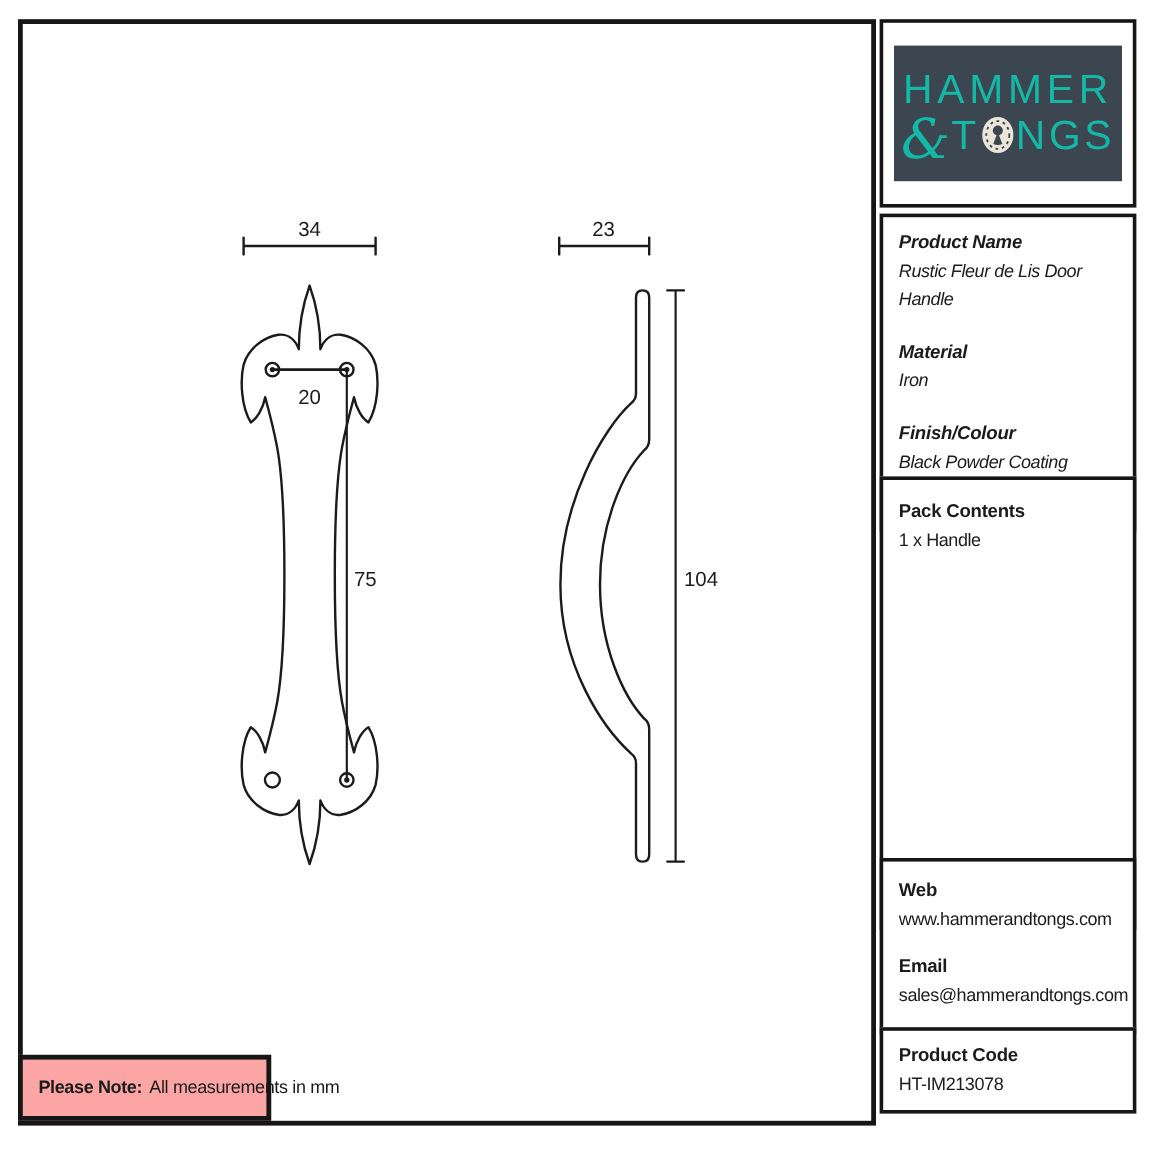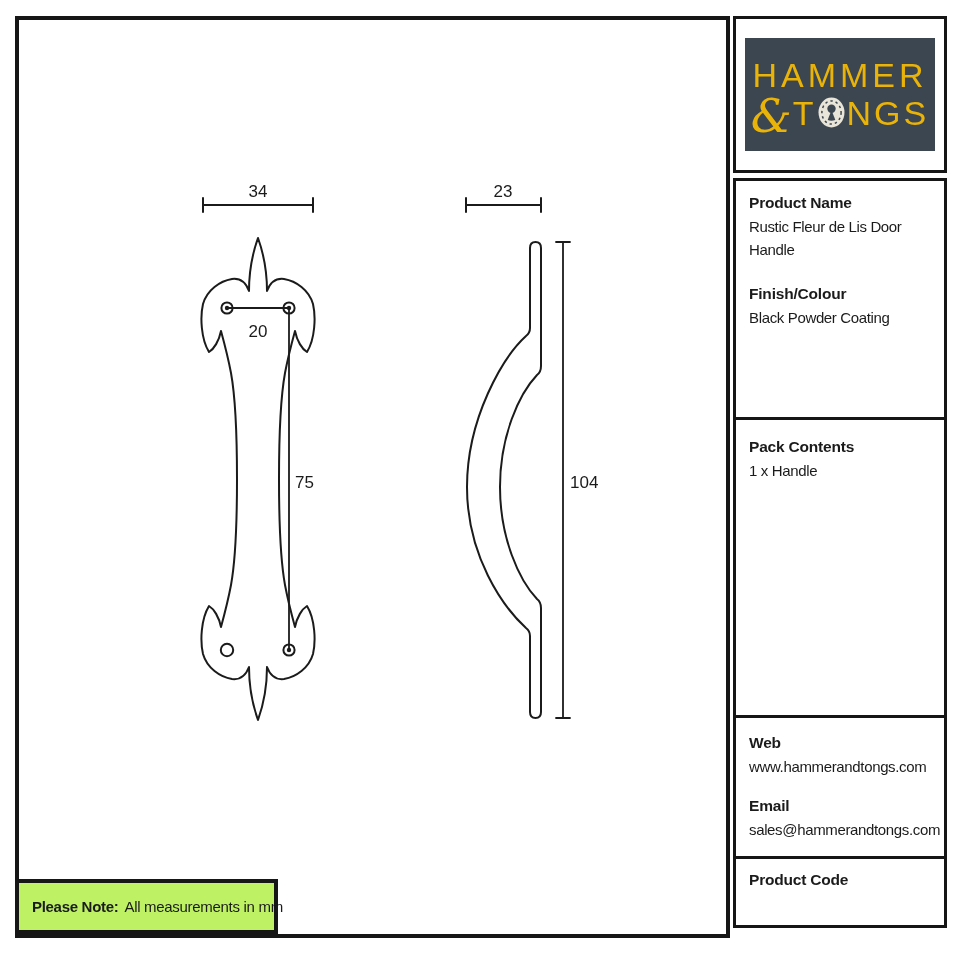--- a/index.html
+++ b/index.html
@@ -11,47 +11,47 @@
 
   
   .main-box {
     position:absolute; left:15px; top:16px; width:715px; height:922px;
     border:4px solid #161616; box-sizing:border-box; background:transparent;
   }
   #drawing { position:absolute; left:0; top:0; }
 
   
   .note-box {
-    position:absolute; left:15px; top:879px; width:263px; height:55px;
-    border:4px solid #161616; box-sizing:border-box; background:#bef264;
+    position:absolute; left:15px; top:879px; width:211px; height:55px;
+    border:4px solid #161616; box-sizing:border-box; background:#fca5a5;
     display:flex; align-items:center; padding-left:13px;
     font-size:15px; letter-spacing:-0.3px; white-space:nowrap;
   }
   .note-label { font-weight:bold; margin-right:6px; }
 
   
   .sbox {
     position:absolute; left:733px; width:214px;
     border:3px solid #161616; box-sizing:border-box; background:#fff;
   }
   .logo-box { top:16px; height:157px; display:flex; align-items:center; justify-content:center; }
-  .info-box { top:178px; height:265px; padding:10px 8px 0 13px; }
-  .pack-box { top:417px; height:378px; padding:15px 8px 0 13px; }
+  .info-box { top:178px; height:265px; padding:10px 8px 0 13px;font-style:italic; }
+  .pack-box { top:397px; height:378px; padding:15px 8px 0 13px; }
   .contact-box { top:715px; height:147px; padding:13px 8px 0 13px; }
   .code-box { top:856px; height:72px; padding:9px 8px 0 13px; }
 
   .h { font-weight:bold; font-size:15.5px; line-height:24px; letter-spacing:-0.2px; }
   .v { font-size:15px; line-height:23px; letter-spacing:-0.35px; }
   .v.nowrap { white-space:nowrap; }
   .info-box .grp + .grp { margin-top:21px; }
   .contact-box .grp + .grp { margin-top:16px; }
 
   
   .logo-panel {
-    width:190px; height:113px; background:#3c4650; color:#eab308;
+    width:190px; height:113px; background:#3c4650; color:#14b8a6;
     display:flex; flex-direction:column; align-items:center; justify-content:center;
   }
   .logo-l1 { font-size:34px; line-height:36px; letter-spacing:4px; }
   .logo-l2 { display:flex; align-items:center; font-size:34px; line-height:40px; letter-spacing:3px; }
   .amp {
     font-family:"DejaVu Serif", serif; font-style:italic; font-size:46px;
     line-height:40px; position:relative; top:3px; letter-spacing:0; margin-right:1px;
   }
   .keyhole { margin:0 2px 0 1px; display:block; }
 </style>
@@ -164,20 +164,24 @@
       </div>
     </div>
   </div>
 
   <div class="sbox info-box">
     <div class="grp">
       <div class="h">Product Name</div>
       <div class="v">Rustic Fleur de Lis Door Handle</div>
     </div>
     <div class="grp">
+      <div class="h">Material</div>
+      <div class="v">Iron</div>
+    </div>
+    <div class="grp">
       <div class="h">Finish/Colour</div>
       <div class="v">Black Powder Coating</div>
     </div>
   </div>
 
   <div class="sbox pack-box">
     <div class="h">Pack Contents</div>
     <div class="v">1 x Handle</div>
   </div>
 
@@ -187,15 +191,16 @@
       <div class="v nowrap">www.hammerandtongs.com</div>
     </div>
     <div class="grp">
       <div class="h">Email</div>
       <div class="v nowrap">sales@hammerandtongs.com</div>
     </div>
   </div>
 
   <div class="sbox code-box">
     <div class="h">Product Code</div>
+    <div class="v nowrap">HT-IM213078</div>
   </div>
 
 </div>
 
 </body></html>

